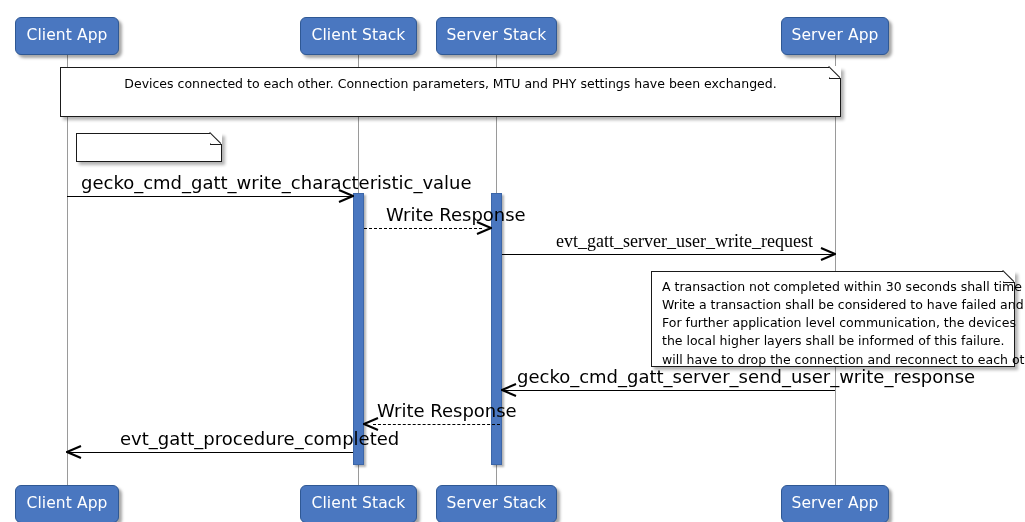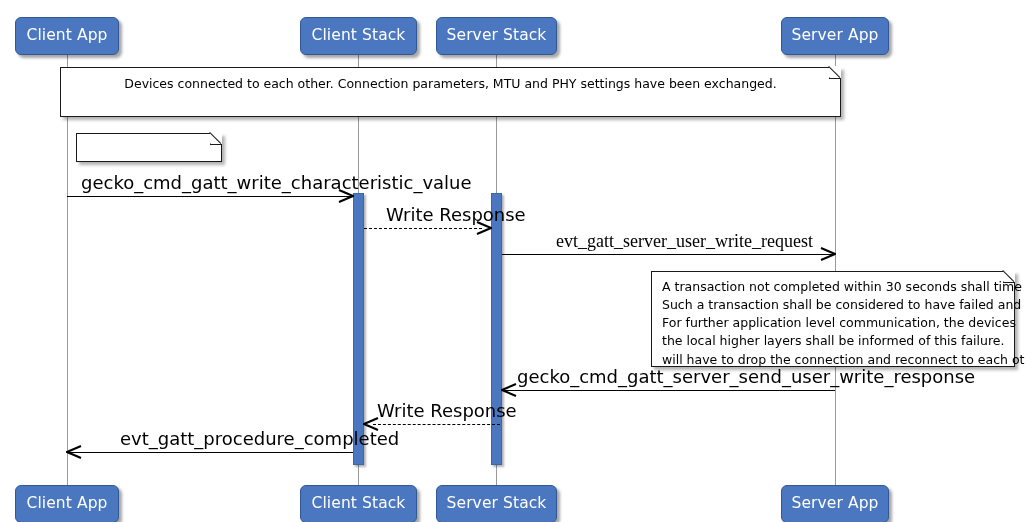--- a/index.html
+++ b/index.html
@@ -150,21 +150,21 @@
     <div class="note-line" style="text-align:center;">Devices connected to each other. Connection parameters, MTU and PHY settings have been exchanged.</div>
   </div>
 
   <div class="note" style="left:76px; top:133px; width:146px; height:29px; padding-top:6px;">
     <div class="fold"></div>
   </div>
 
   <div class="note" style="left:651px; top:271px; width:364px; height:96px; padding-top:6px; padding-left:10px;">
     <div class="fold"></div>
     <div class="note-line">A transaction not completed within 30 seconds shall time out.</div>
-    <div class="note-line">Such a transaction shall be considered to have failed and</div>
+    <div class="note-line">Write a transaction shall be considered to have failed and</div>
     <div class="note-line">For further application level communication, the devices</div>
     <div class="note-line">the local higher layers shall be informed of this failure.</div>
     <div class="note-line">will have to drop the connection and reconnect to each other.</div>
   </div>
 
   <div class="msg" style="left:67px; top:196px; width:286px; height:0;">
     <div class="line" style="width:286px;"></div>
     <div class="vhead" style="left:271px;">
       <svg width="16" height="14" viewBox="0 0 16 14">
           <polyline points="1,1 15,7 1,13" fill="none" stroke="#000" stroke-width="2"></polyline>

